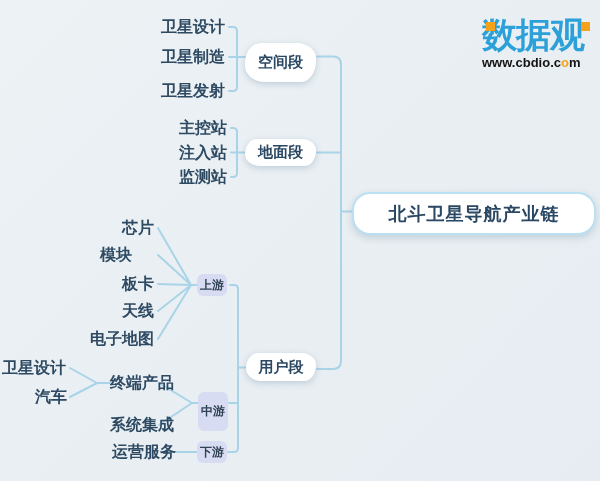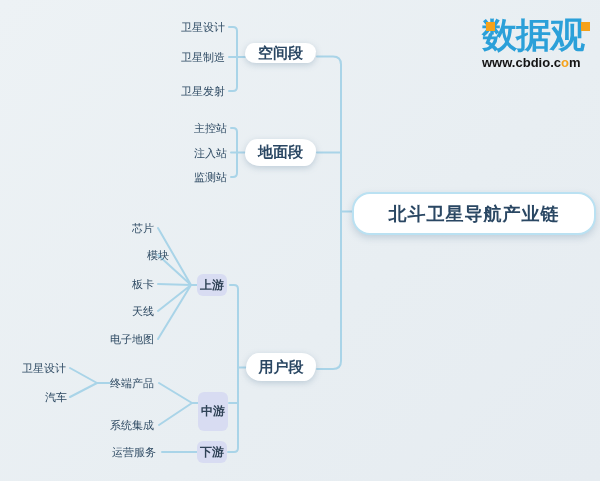--- a/index.html
+++ b/index.html
@@ -6,21 +6,21 @@
   .canvas{
     position:relative;
     width:600px;height:481px;
     background:linear-gradient(135deg,#edf2f5 0%,#e8eef2 60%,#e6ecf1 100%);
     font-family:"Liberation Sans","DejaVu Sans",sans-serif;
     overflow:hidden;
   }
   svg.wires{position:absolute;left:0;top:0;}
   .leaf{
     position:absolute;
-    font-size:11px;font-weight:400;line-height:12px;
+    font-size:16px;font-weight:700;line-height:12px;
     color:#2e4a63;white-space:nowrap;
   }
   .node{
     position:absolute;display:flex;align-items:center;justify-content:center;
     background:#ffffff;color:#2a4763;font-weight:bold;white-space:nowrap;
     box-shadow:0 2px 6px rgba(110,140,165,.35);
   }
   .section{
     font-size:15px;
     border-radius:16px 19px 15px 20px / 20px 15px 21px 16px;
@@ -79,33 +79,33 @@
 
   <div class="leaf" style="right:375px;top:21px">卫星设计</div>
   <div class="leaf" style="right:375px;top:51px">卫星制造</div>
   <div class="leaf" style="right:375px;top:85px">卫星发射</div>
 
   <div class="leaf" style="right:373px;top:122px">主控站</div>
   <div class="leaf" style="right:373px;top:147px">注入站</div>
   <div class="leaf" style="right:373px;top:171px">监测站</div>
 
   <div class="leaf" style="right:446px;top:222px">芯片</div>
-  <div class="leaf" style="right:431px;top:249px">模块</div>
+  <div class="leaf" style="right:468px;top:249px">模块</div>
   <div class="leaf" style="right:446px;top:278px">板卡</div>
   <div class="leaf" style="right:446px;top:305px">天线</div>
   <div class="leaf" style="right:446px;top:333px">电子地图</div>
 
   <div class="leaf" style="right:534px;top:362px">卫星设计</div>
   <div class="leaf" style="right:533px;top:391px">汽车</div>
   <div class="leaf" style="left:110px;top:377px">终端产品</div>
   <div class="leaf" style="left:110px;top:419px">系统集成</div>
 
   <div class="leaf" style="left:112px;top:446px">运营服务</div>
 
-  <div class="node section" style="left:245px;top:43px;width:71px;height:20px">空间段</div>
+  <div class="node section" style="left:245px;top:43px;width:71px;height:39px">空间段</div>
   <div class="node section" style="left:245px;top:139px;width:71px;height:27px">地面段</div>
   <div class="node section" style="left:246px;top:353px;width:70px;height:28px">用户段</div>
 
   <div class="sub" style="left:197px;top:274px;width:30px;height:22px">上游</div>
   <div class="sub" style="left:198px;top:392px;width:30px;height:39px">中游</div>
   <div class="sub" style="left:197px;top:441px;width:30px;height:22px">下游</div>
 
   <div class="node root" style="left:352px;top:192px;width:240px;height:39px">北斗卫星导航产业链</div>
 
   <div class="logo">

